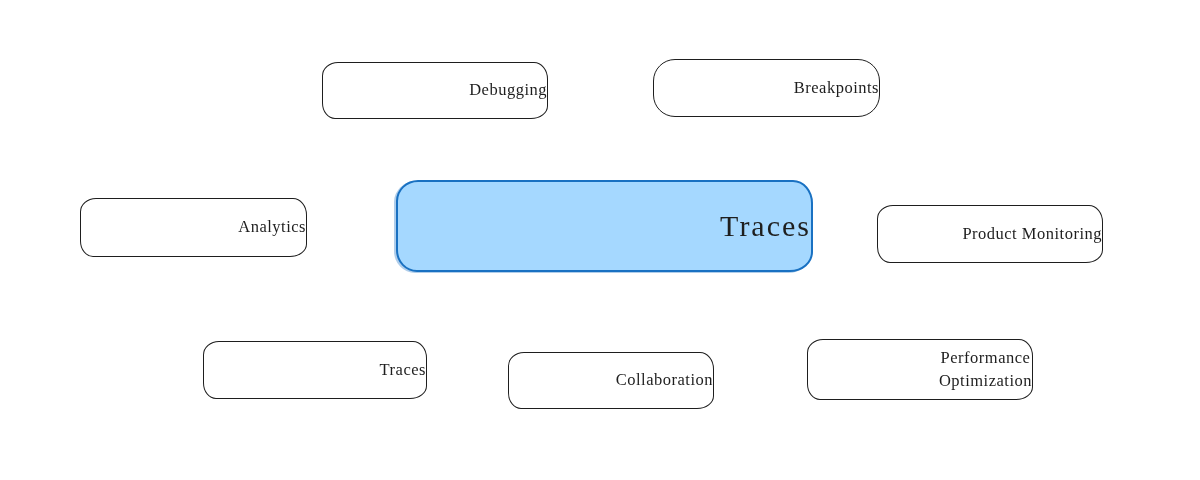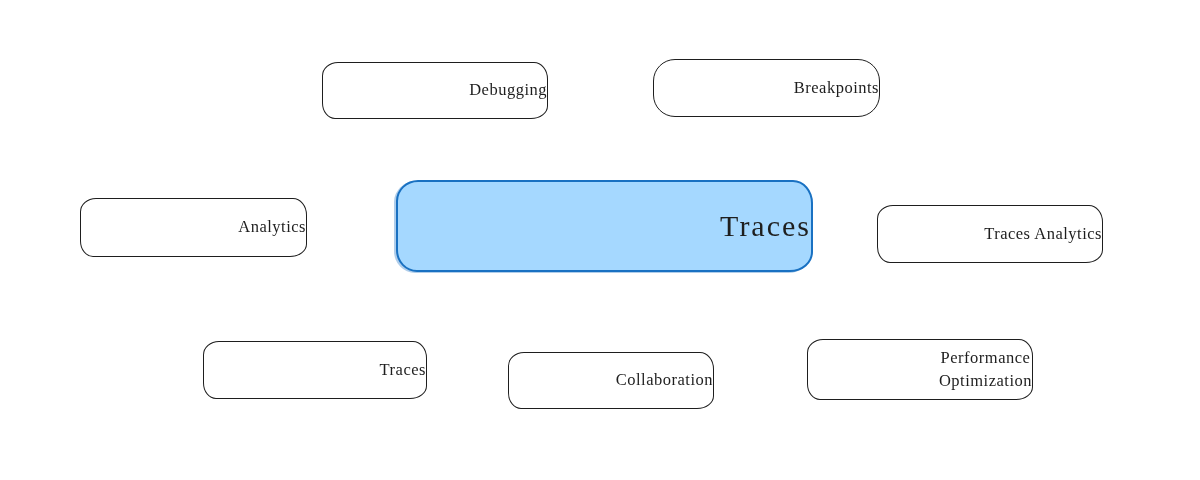--- a/index.html
+++ b/index.html
@@ -71,21 +71,21 @@
 
   <div class="node pos-monitoring">
     <span class="label">Analytics</span>
   </div>
 
   <div class="node center pos-traces">
     <span class="label">Traces</span>
   </div>
 
   <div class="node pos-product-analytics">
-    <span class="label">Traces Analytics</span>
+    <span class="label">Product Monitoring</span>
   </div>
 
   <div class="node pos-testing">
     <span class="label">Traces</span>
   </div>
 
   <div class="node pos-collaboration">
     <span class="label">Collaboration</span>
   </div>
 

